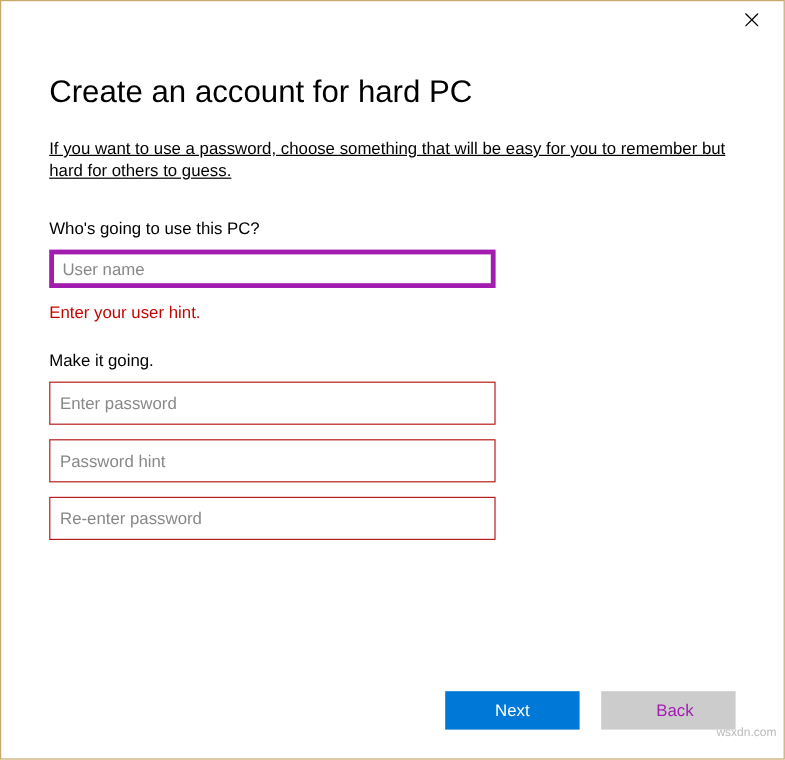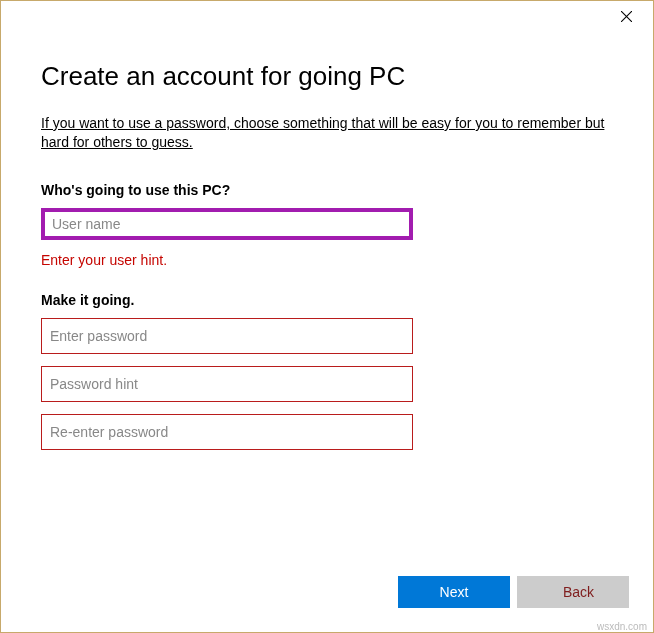--- a/index.html
+++ b/index.html
@@ -45,21 +45,21 @@
     }
     .desc {
       font-size: 14px;
       color: #000;
       line-height: 1.35;
       margin-bottom: 30px;
       text-decoration: underline;
     }
     .label {
       font-size: 14px;
-      font-weight: 700;
+      font-weight: 400;
       color: #000;
       margin-bottom: 10px;
     }
     .field {
       width: 372px;
       height: 32px;
       border: 1px solid #b91c1c;
       padding: 17px 8px;
       font-size: 14px;
       font-family: inherit;
@@ -78,63 +78,63 @@
     }
     .error {
       color: #c50500;
       font-size: 14px;
       margin-top: 4px;
       margin-bottom: 24px;
     }
     .footer {
       position: absolute;
       bottom: 24px;
-      right: 24px;
+      right: 40px;
       display: flex;
-      gap: 7px;
+      gap: 18px;
     }
     .btn {
       width: 112px;
       height: 32px;
       border: none;
       font-size: 14px;
       font-family: inherit;
       cursor: default;
     }
     .btn-primary {
       background: #0078d7;
       color: #fff;
     }
     .btn-secondary {
       background: #cccccc;
-      color: #7f1d1d;
+      color: #a21caf;
       padding-left: 11px;
     }
     .watermark {
       position: absolute;
-      bottom: 0;
+      bottom: 16px;
       right: 6px;
       font-size: 10px;
       color: #bbb;
     }
   </style>
 </head>
 <body>
 
 <div class="titlebar">
   <div class="close-btn">
     <svg viewBox="0 0 10 10">
       <line x1="0" y1="0" x2="10" y2="10" stroke="#000" stroke-width="1"></line>
       <line x1="10" y1="0" x2="0" y2="10" stroke="#000" stroke-width="1"></line>
     </svg>
   </div>
 </div>
 
 <div class="content">
-  <h1>Create an account for going PC</h1>
+  <h1>Create an account for hard PC</h1>
   <p class="desc">If you want to use a password, choose something that will be easy for you to remember but hard for others to guess.</p>
 
   <div class="label">Who's going to use this PC?</div>
   <input type="text" class="field focused" placeholder="User name" style="">
   <div class="error">Enter your user hint.</div>
 
   <div class="label">Make it going.</div>
   <input type="password" class="field" placeholder="Enter password" style="">
   <input type="text" class="field" placeholder="Password hint" style="">
   <input type="password" class="field" placeholder="Re-enter password" style="">

